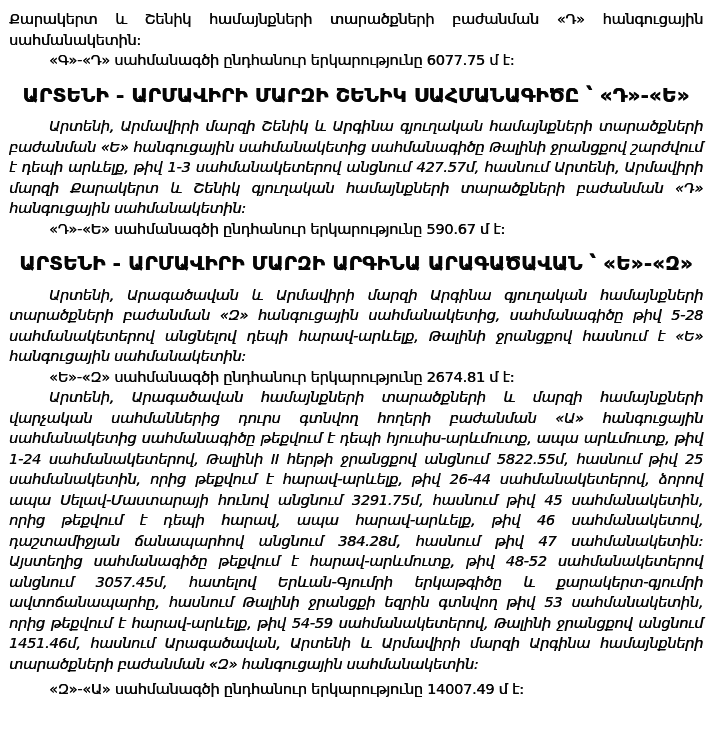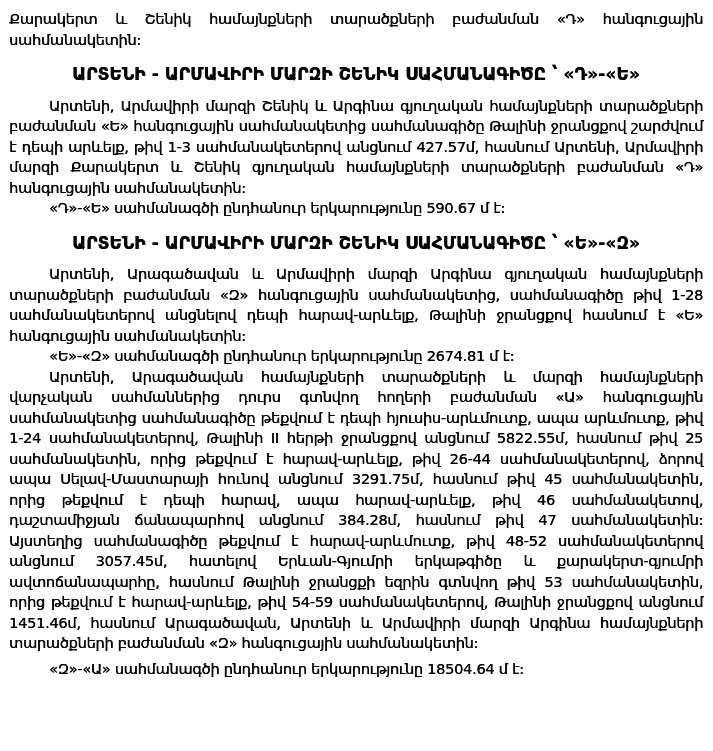--- a/index.html
+++ b/index.html
@@ -15,56 +15,57 @@
     font-family: "DejaVu Sans", sans-serif;
     font-size: 14.6px;
     line-height: 20.5px;
     overflow: hidden;
   }
   .para {
     text-align: justify;
     letter-spacing: -0.3px;
     text-shadow: 0.35px 0 0 currentColor; 
   }
-  .indent { text-indent: 40px; }
+  .indent { text-indent: 40px; font-style: italic; }
   .len-line {
     text-indent: 40px;
     letter-spacing: -0.3px;
     text-shadow: 0.35px 0 0 currentColor;
     white-space: nowrap;
     overflow: hidden;
   }
   .heading {
     text-align: center;
     font-weight: bold;
-    font-size: 17px;
+    font-size: 20px;
     letter-spacing: 0.1px;
     margin: 14px 0 11px 0;
     text-shadow: 0.4px 0 0 currentColor;
   }
   .last-len { margin-top: 5px; }
 </style>
 </head>
 <body>
 
 <div class="page">
 
   <p class="para">Քարակերտ և Շենիկ համայնքների տարածքների բաժանման «Դ» հանգուցային սահմանակետին:</p>
 
+  <p class="len-line">«Գ»-«Դ» սահմանագծի ընդհանուր երկարությունը 6077.75 մ է:</p>
 
   <h2 class="heading">ԱՐՏԵՆԻ - ԱՐՄԱՎԻՐԻ ՄԱՐԶԻ ՇԵՆԻԿ ՍԱՀՄԱՆԱԳԻԾԸ ՝ «Դ»-«Ե»</h2>
 
   <p class="para indent">Արտենի, Արմավիրի մարզի Շենիկ և Արգինա գյուղական համայնքների տարածքների բաժանման «Ե» հանգուցային սահմանակետից սահմանագիծը Թալինի ջրանցքով շարժվում է դեպի արևելք, թիվ 1-3 սահմանակետերով անցնում 427.57մ, հասնում Արտենի, Արմավիրի մարզի Քարակերտ և Շենիկ գյուղական համայնքների տարածքների բաժանման «Դ» հանգուցային սահմանակետին:</p>
 
   <p class="len-line">«Դ»-«Ե» սահմանագծի ընդհանուր երկարությունը 590.67 մ է:</p>
 
-  <h2 class="heading">ԱՐՏԵՆԻ - ԱՐՄԱՎԻՐԻ ՄԱՐԶԻ ՇԵՆԻԿ ՍԱՀՄԱՆԱԳԻԾԸ ՝ «Ե»-«Զ»</h2>
+  <h2 class="heading">ԱՐՏԵՆԻ - ԱՐՄԱՎԻՐԻ ՄԱՐԶԻ ԱՐԳԻՆԱ ԱՐԱԳԱԾԱՎԱՆ ՝ «Ե»-«Զ»</h2>
 
-  <p class="para indent">Արտենի, Արագածավան և Արմավիրի մարզի Արգինա գյուղական համայնքների տարածքների բաժանման «Զ» հանգուցային սահմանակետից, սահմանագիծը թիվ 1-28 սահմանակետերով անցնելով դեպի հարավ-արևելք, Թալինի ջրանցքով հասնում է «Ե» հանգուցային սահմանակետին:</p>
+  <p class="para indent">Արտենի, Արագածավան և Արմավիրի մարզի Արգինա գյուղական համայնքների տարածքների բաժանման «Զ» հանգուցային սահմանակետից, սահմանագիծը թիվ 5-28 սահմանակետերով անցնելով դեպի հարավ-արևելք, Թալինի ջրանցքով հասնում է «Ե» հանգուցային սահմանակետին:</p>
 
   <p class="len-line">«Ե»-«Զ» սահմանագծի ընդհանուր երկարությունը 2674.81 մ է:</p>
 
 
   <p class="para indent">Արտենի, Արագածավան համայնքների տարածքների և մարզի համայնքների վարչական սահմաններից դուրս գտնվող հողերի բաժանման «Ա» հանգուցային սահմանակետից սահմանագիծը թեքվում է դեպի հյուսիս-արևմուտք, ապա արևմուտք, թիվ 1-24 սահմանակետերով, Թալինի II հերթի ջրանցքով անցնում 5822.55մ, հասնում թիվ 25 սահմանակետին, որից թեքվում է հարավ-արևելք, թիվ 26-44 սահմանակետերով, ձորով ապա Սելավ-Մաստարայի հունով անցնում 3291.75մ, հասնում թիվ 45 սահմանակետին, որից թեքվում է դեպի հարավ, ապա հարավ-արևելք, թիվ 46 սահմանակետով, դաշտամիջյան ճանապարհով անցնում 384.28մ, հասնում թիվ 47 սահմանակետին: Այստեղից սահմանագիծը թեքվում է հարավ-արևմուտք, թիվ 48-52 սահմանակետերով անցնում 3057.45մ, հատելով Երևան-Գյումրի երկաթգիծը և քարակերտ-գյումրի ավտոճանապարհը, հասնում Թալինի ջրանցքի եզրին գտնվող թիվ 53 սահմանակետին, որից թեքվում է հարավ-արևելք, թիվ 54-59 սահմանակետերով, Թալինի ջրանցքով անցնում 1451.46մ, հասնում Արագածավան, Արտենի և Արմավիրի մարզի Արգինա համայնքների տարածքների բաժանման «Զ» հանգուցային սահմանակետին:</p>
 
-  <p class="len-line last-len">«Զ»-«Ա» սահմանագծի ընդհանուր երկարությունը 18504.64 մ է:</p>
+  <p class="len-line last-len">«Զ»-«Ա» սահմանագծի ընդհանուր երկարությունը 14007.49 մ է:</p>
 
 </div>
 
 </body></html>

